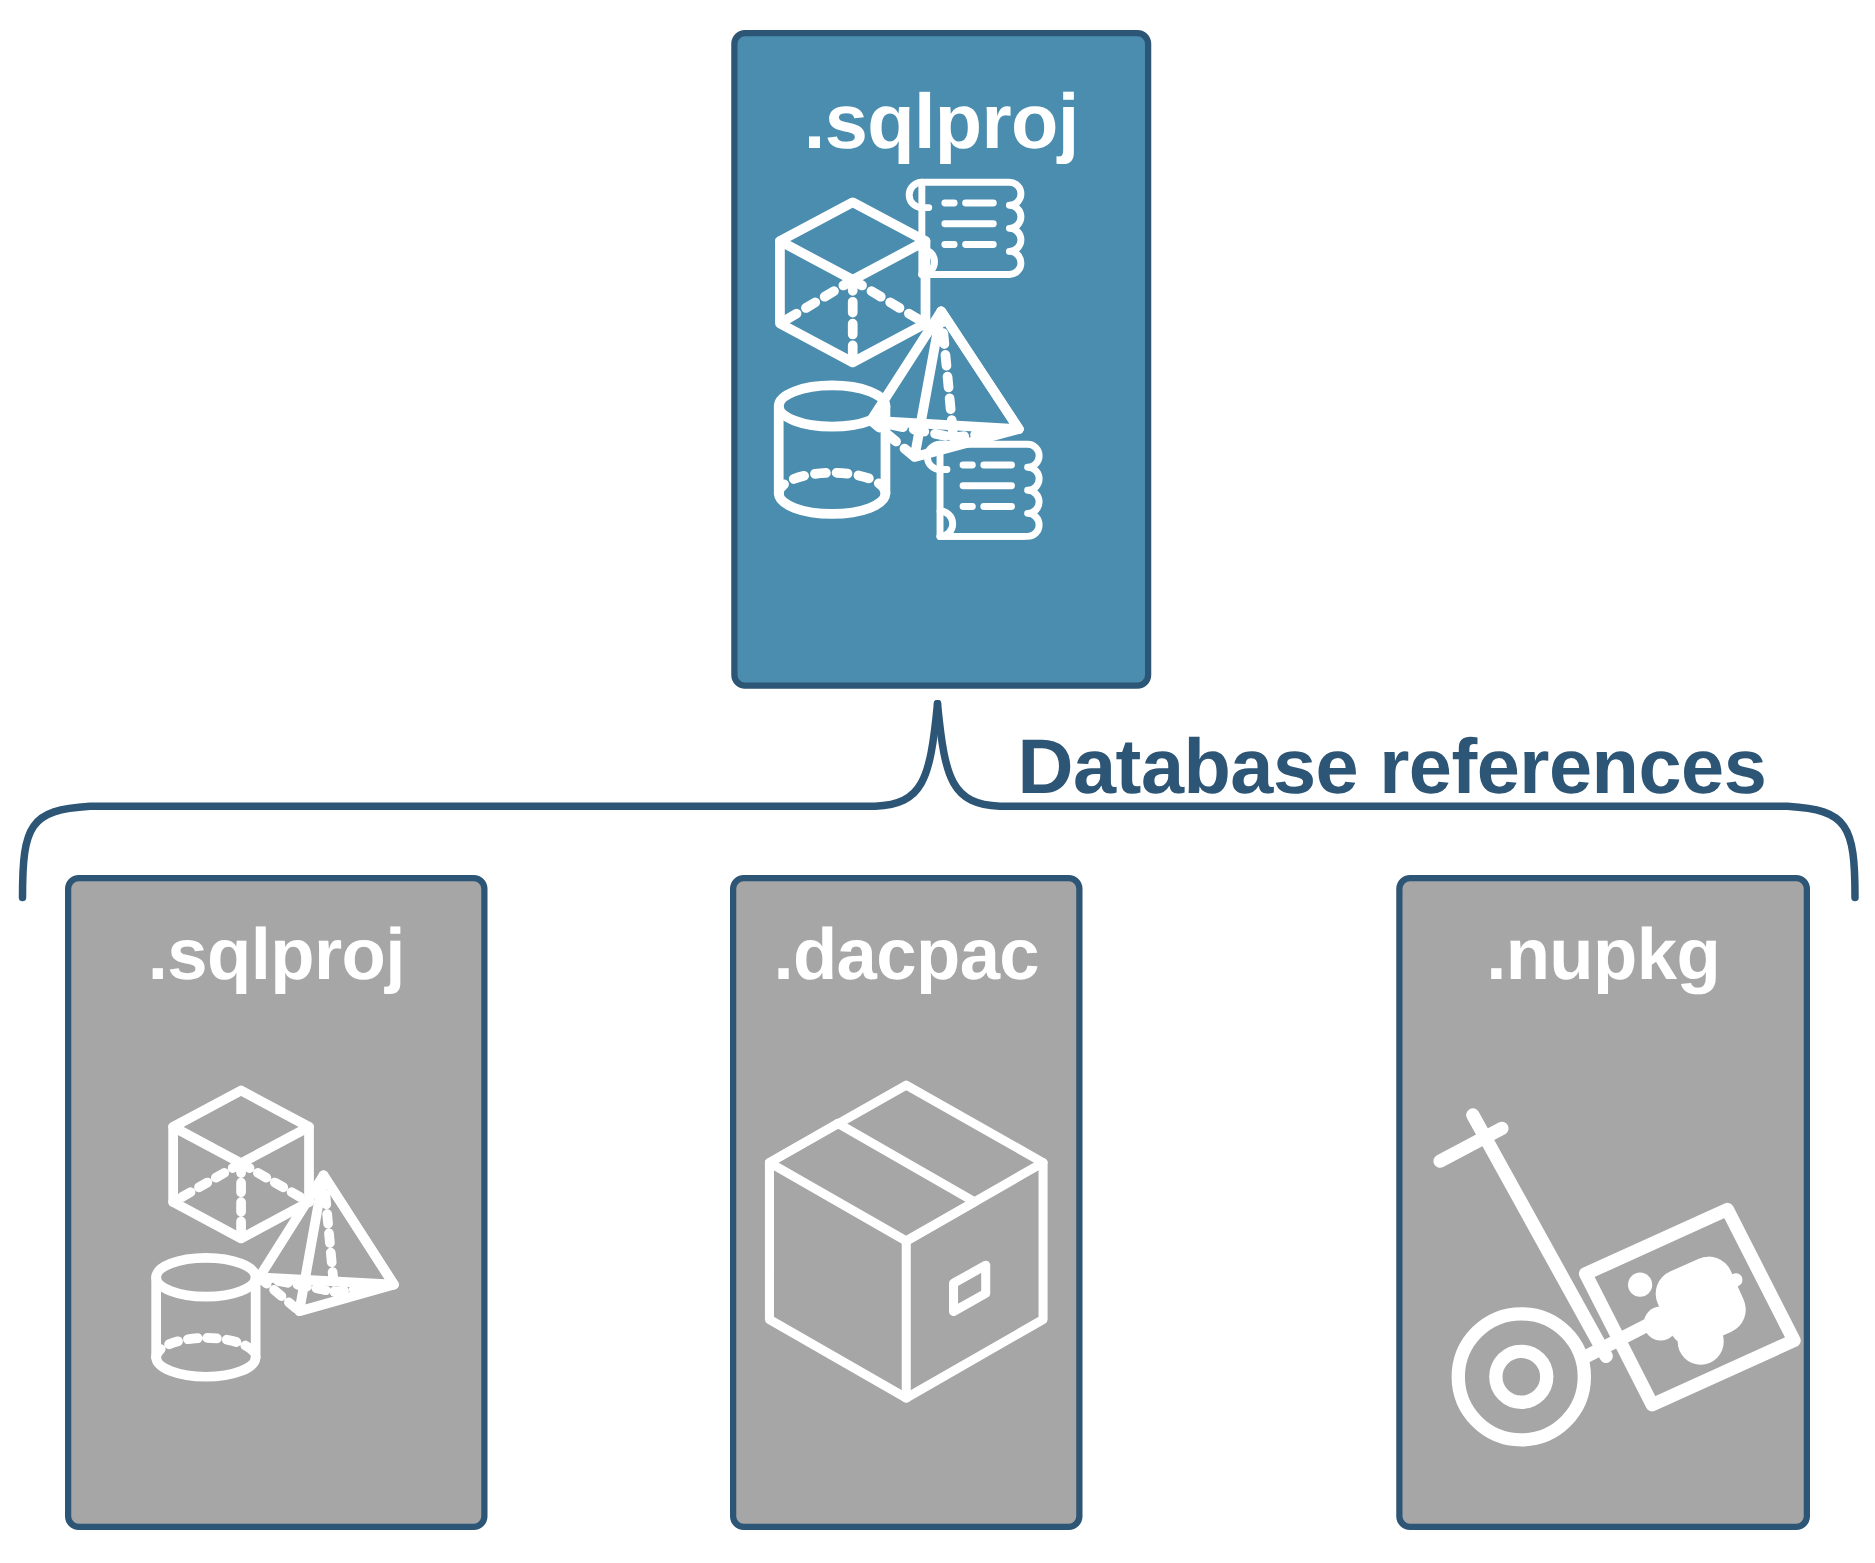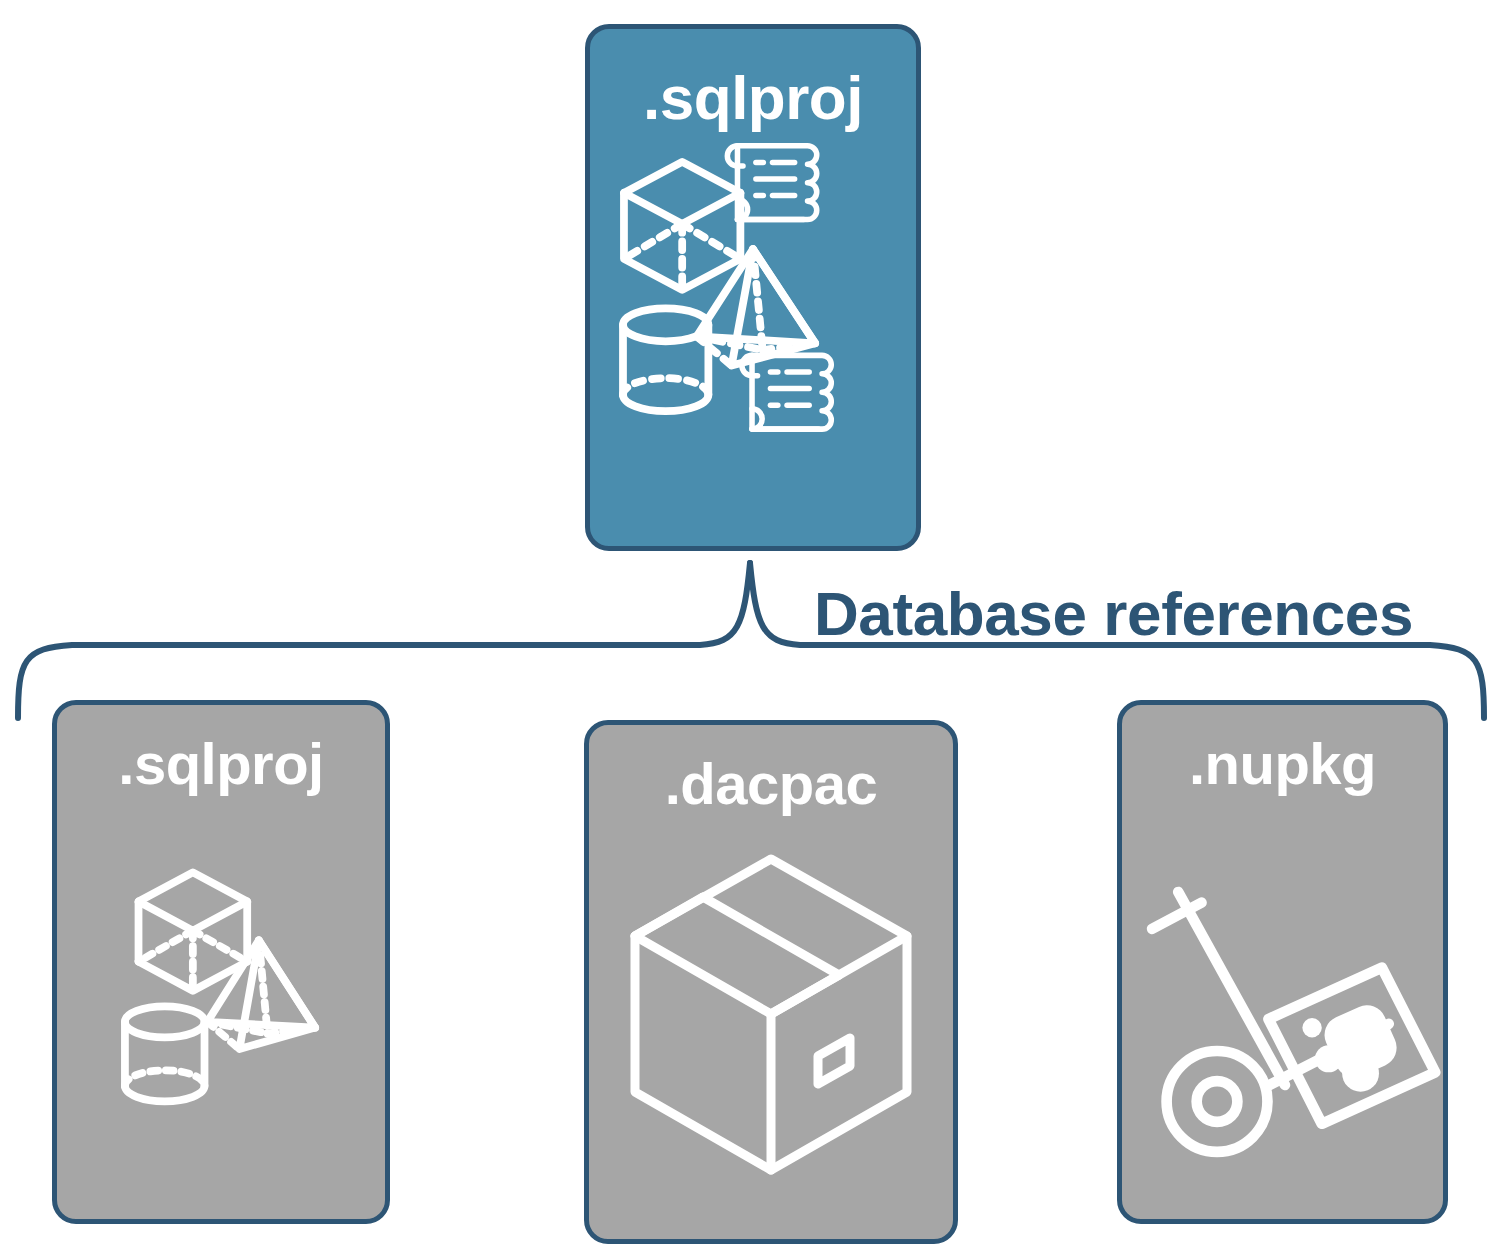--- a/index.html
+++ b/index.html
@@ -15,21 +15,21 @@
     width: 1500px;
     height: 1250px;
     background: #ffffff;
     overflow: hidden;
   }
 
   
   .card {
     position: absolute;
     box-sizing: border-box;
-    border-radius: 24px;
+    border-radius: 11px;
     border: 5px solid #2d5575;
     display: flex;
     flex-direction: column;
     align-items: center;
   }
   .card.primary  { background: #4a8dae; }
   .card.muted    { background: #a6a6a6; }
 
   .card-title {
     color: #ffffff;
@@ -185,21 +185,21 @@
             <line x1="152" y1="230" x2="152" y2="296"></line>
             <path d="M70,296 a41,16 0 0 0 82,0"></path>
             <path d="M70,296 a41,16 0 0 1 82,0" stroke-dasharray="8 8"></path>
           </g>
 
         </g>
       </svg>
     </div>
   </div>
 
-  <div class="card muted" style="left:584px; top:700px; width:374px; height:524px;margin-top:20px;">
+  <div class="card muted" style="left:584px; top:700px; width:282px; height:524px;">
     <div class="card-title small">.dacpac</div>
     <div class="card-art">
       <svg width="338" height="390" viewBox="0 0 338 390">
         <g fill="none" stroke="#ffffff" stroke-width="9" stroke-linecap="round" stroke-linejoin="round">
 
           <polygon points="169,46 305,123 305,279 169,357 33,279 33,123"></polygon>
 
           <polyline points="33,123 169,201 305,123"></polyline>
           <line x1="169" y1="201" x2="169" y2="357"></line>
 

